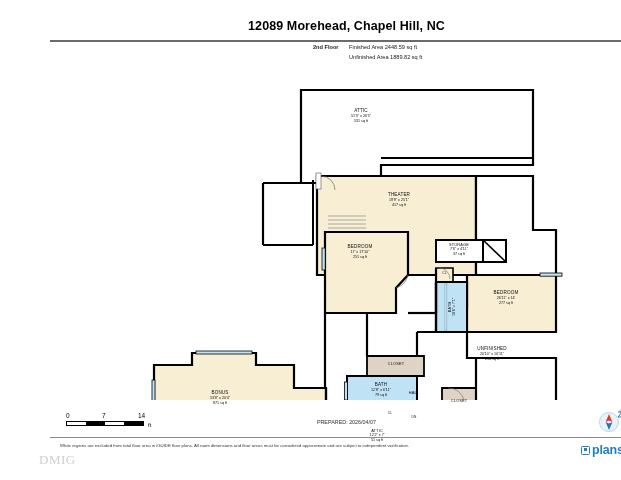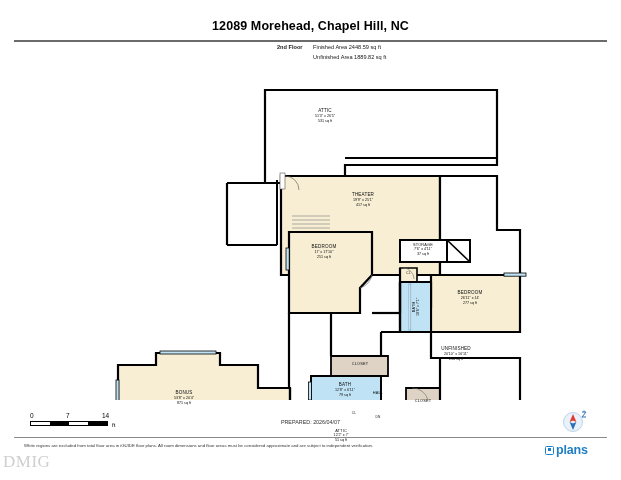--- a/index.html
+++ b/index.html
@@ -7,20 +7,21 @@
     margin: 0; padding: 0;
     width: 621px; height: 480px;
     background: #ffffff;
     font-family: "Liberation Sans", sans-serif;
     overflow: hidden;
   }
   #page {
     position: relative;
     width: 518px; height: 480px;
     background: #ffffff;
+    margin-left: 36px;
   }
 
   
   .title {
     position: absolute;
     top: 19px; left: 0; width: 621px;
     text-align: center;
     font-size: 12.5px;
     font-weight: bold;
     color: #000;
@@ -157,21 +158,21 @@
     position: absolute;
     left: 24px; top: 443px;
     width: 560px;
     font-size: 4.3px;
     color: #333;
     line-height: 1.4;
   }
   .watermark {
     position: absolute;
     left: 3px; top: 452px;
-    font-size: 17px;
+    font-size: 13px;
     color: #cfcfcf;
     letter-spacing: .5px;
     font-family: "Liberation Serif", serif;
   }
 </style>
 </head>
 <body>
 
 <div id="page">
 

